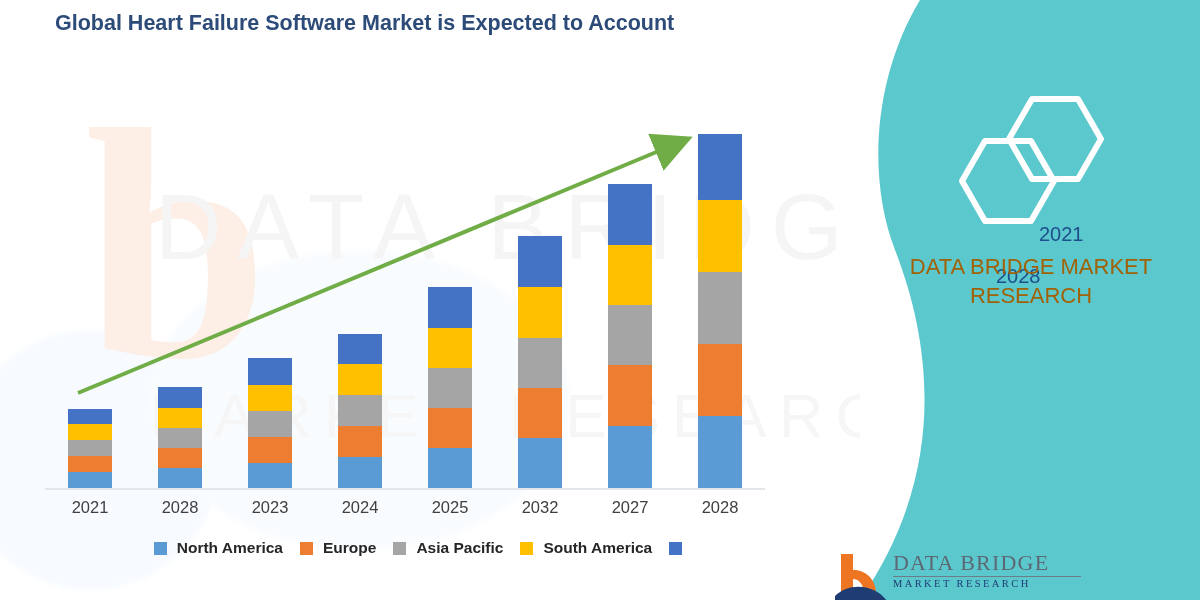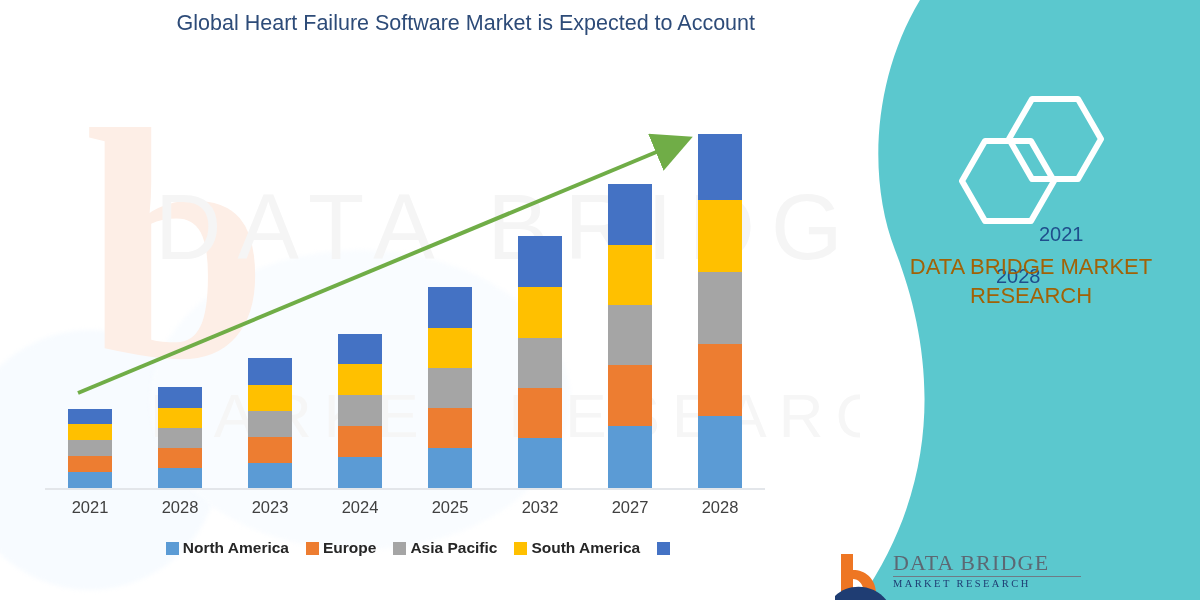--- a/index.html
+++ b/index.html
@@ -33,22 +33,22 @@
   }
   .wm-line2{
     position:absolute;left:150px;top:380px;
     font-size:62px;letter-spacing:12px;color:#f6f6f6;font-weight:400;
     white-space:nowrap;
   }
 
   
   .title{
     position:absolute;left:55px;top:8px;width:700px;
-    text-align:right;color:#2d4b78;font-size:21.5px;line-height:31px;
-    font-weight:400;
+    text-align:left;color:#2d4b78;font-size:21.5px;line-height:31px;
+    font-weight:700;
   }
 
   
   .teal-panel{
     position:absolute;right:0;top:0;width:400px;height:600px;
     overflow:hidden;
   }
   .teal-shape{position:absolute;inset:0;}
   .panel-heading{
     position:absolute;left:0;right:0;top:8px;
@@ -92,21 +92,21 @@
   .xlabels{position:absolute;left:45px;top:498px;width:720px;display:flex;}
   .xlabel{flex:1 1 0;text-align:center;color:#404040;font-size:16.5px;font-weight:400;}
 
   .arrow{position:absolute;left:0;top:0;width:860px;height:600px;pointer-events:none;}
 
   
   .legend{
     position:absolute;left:48px;top:539px;width:740px;
     display:flex;align-items:center;justify-content:center;gap:17px;
   }
-  .legend-item{display:flex;align-items:center;gap:4px;text-align:center;}
+  .legend-item{display:flex;align-items:center;gap:10px;text-align:center;}
   .legend-swatch{width:13px;height:13px;display:block;}
   .legend-label{color:#262626;font-size:15.5px;font-weight:700;white-space:nowrap;}
 </style>
 </head>
 <body>
 
 <div class="canvas">
 
   <div class="bg-blob blob-a"></div>
   <div class="bg-blob blob-b"></div>

